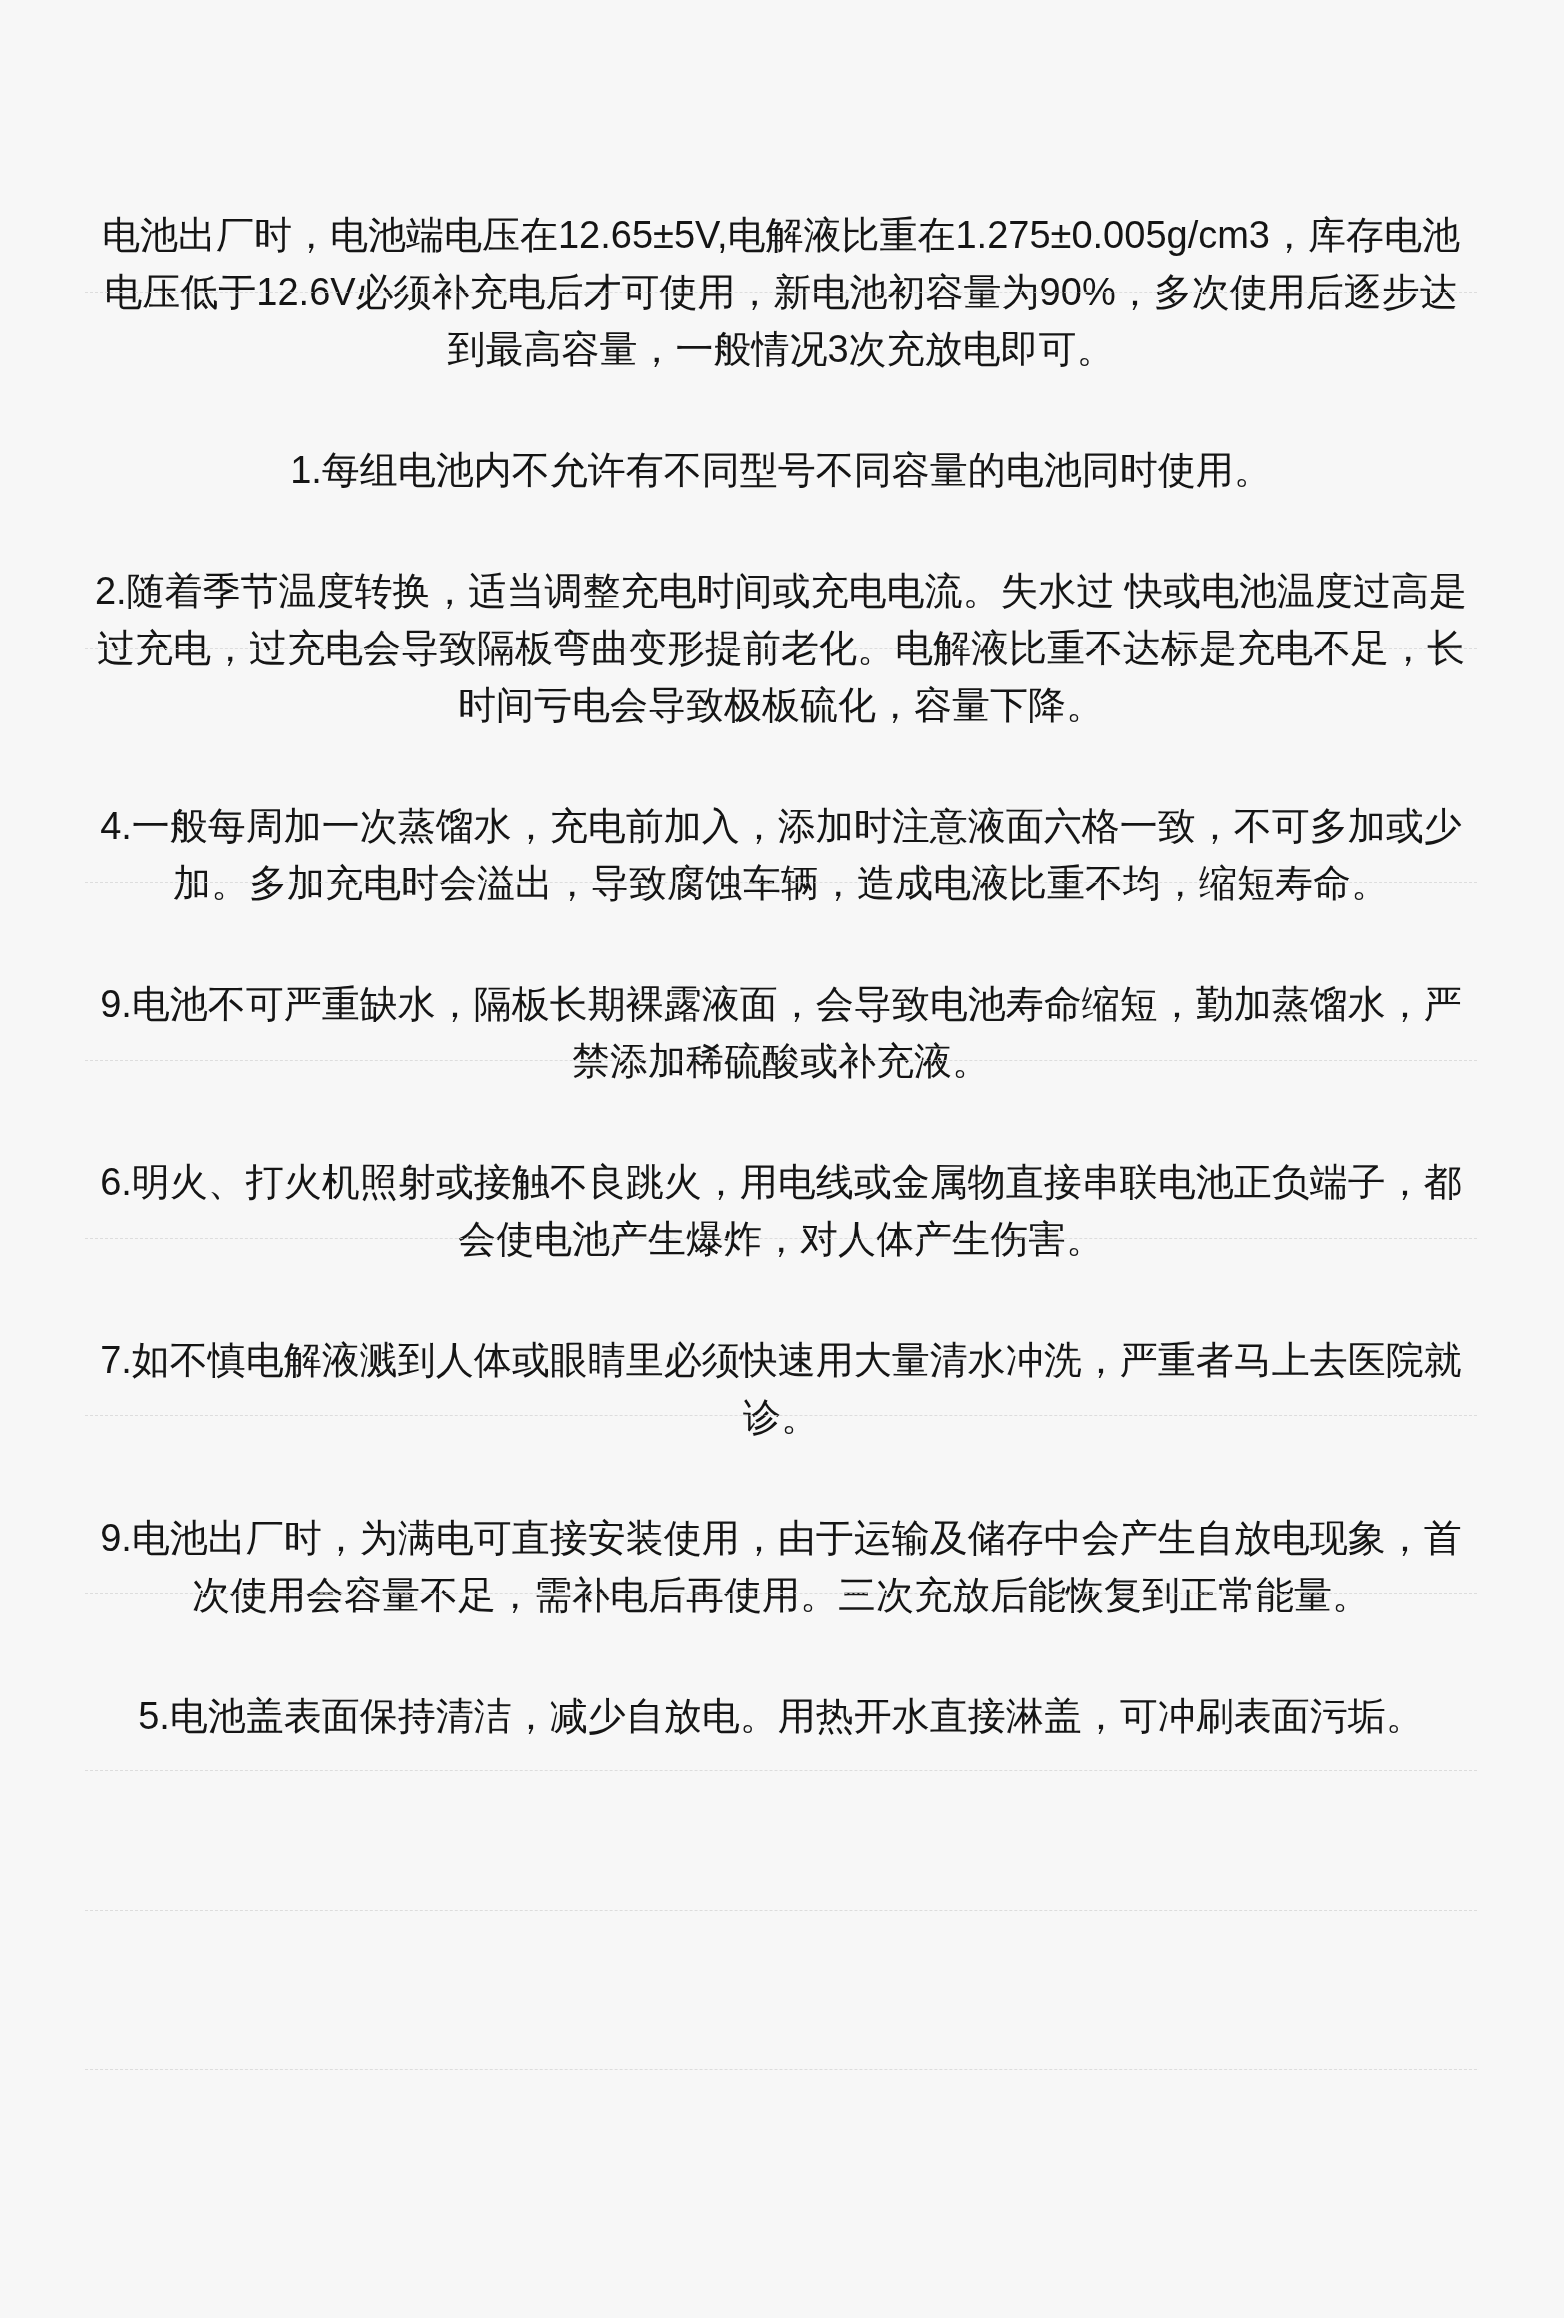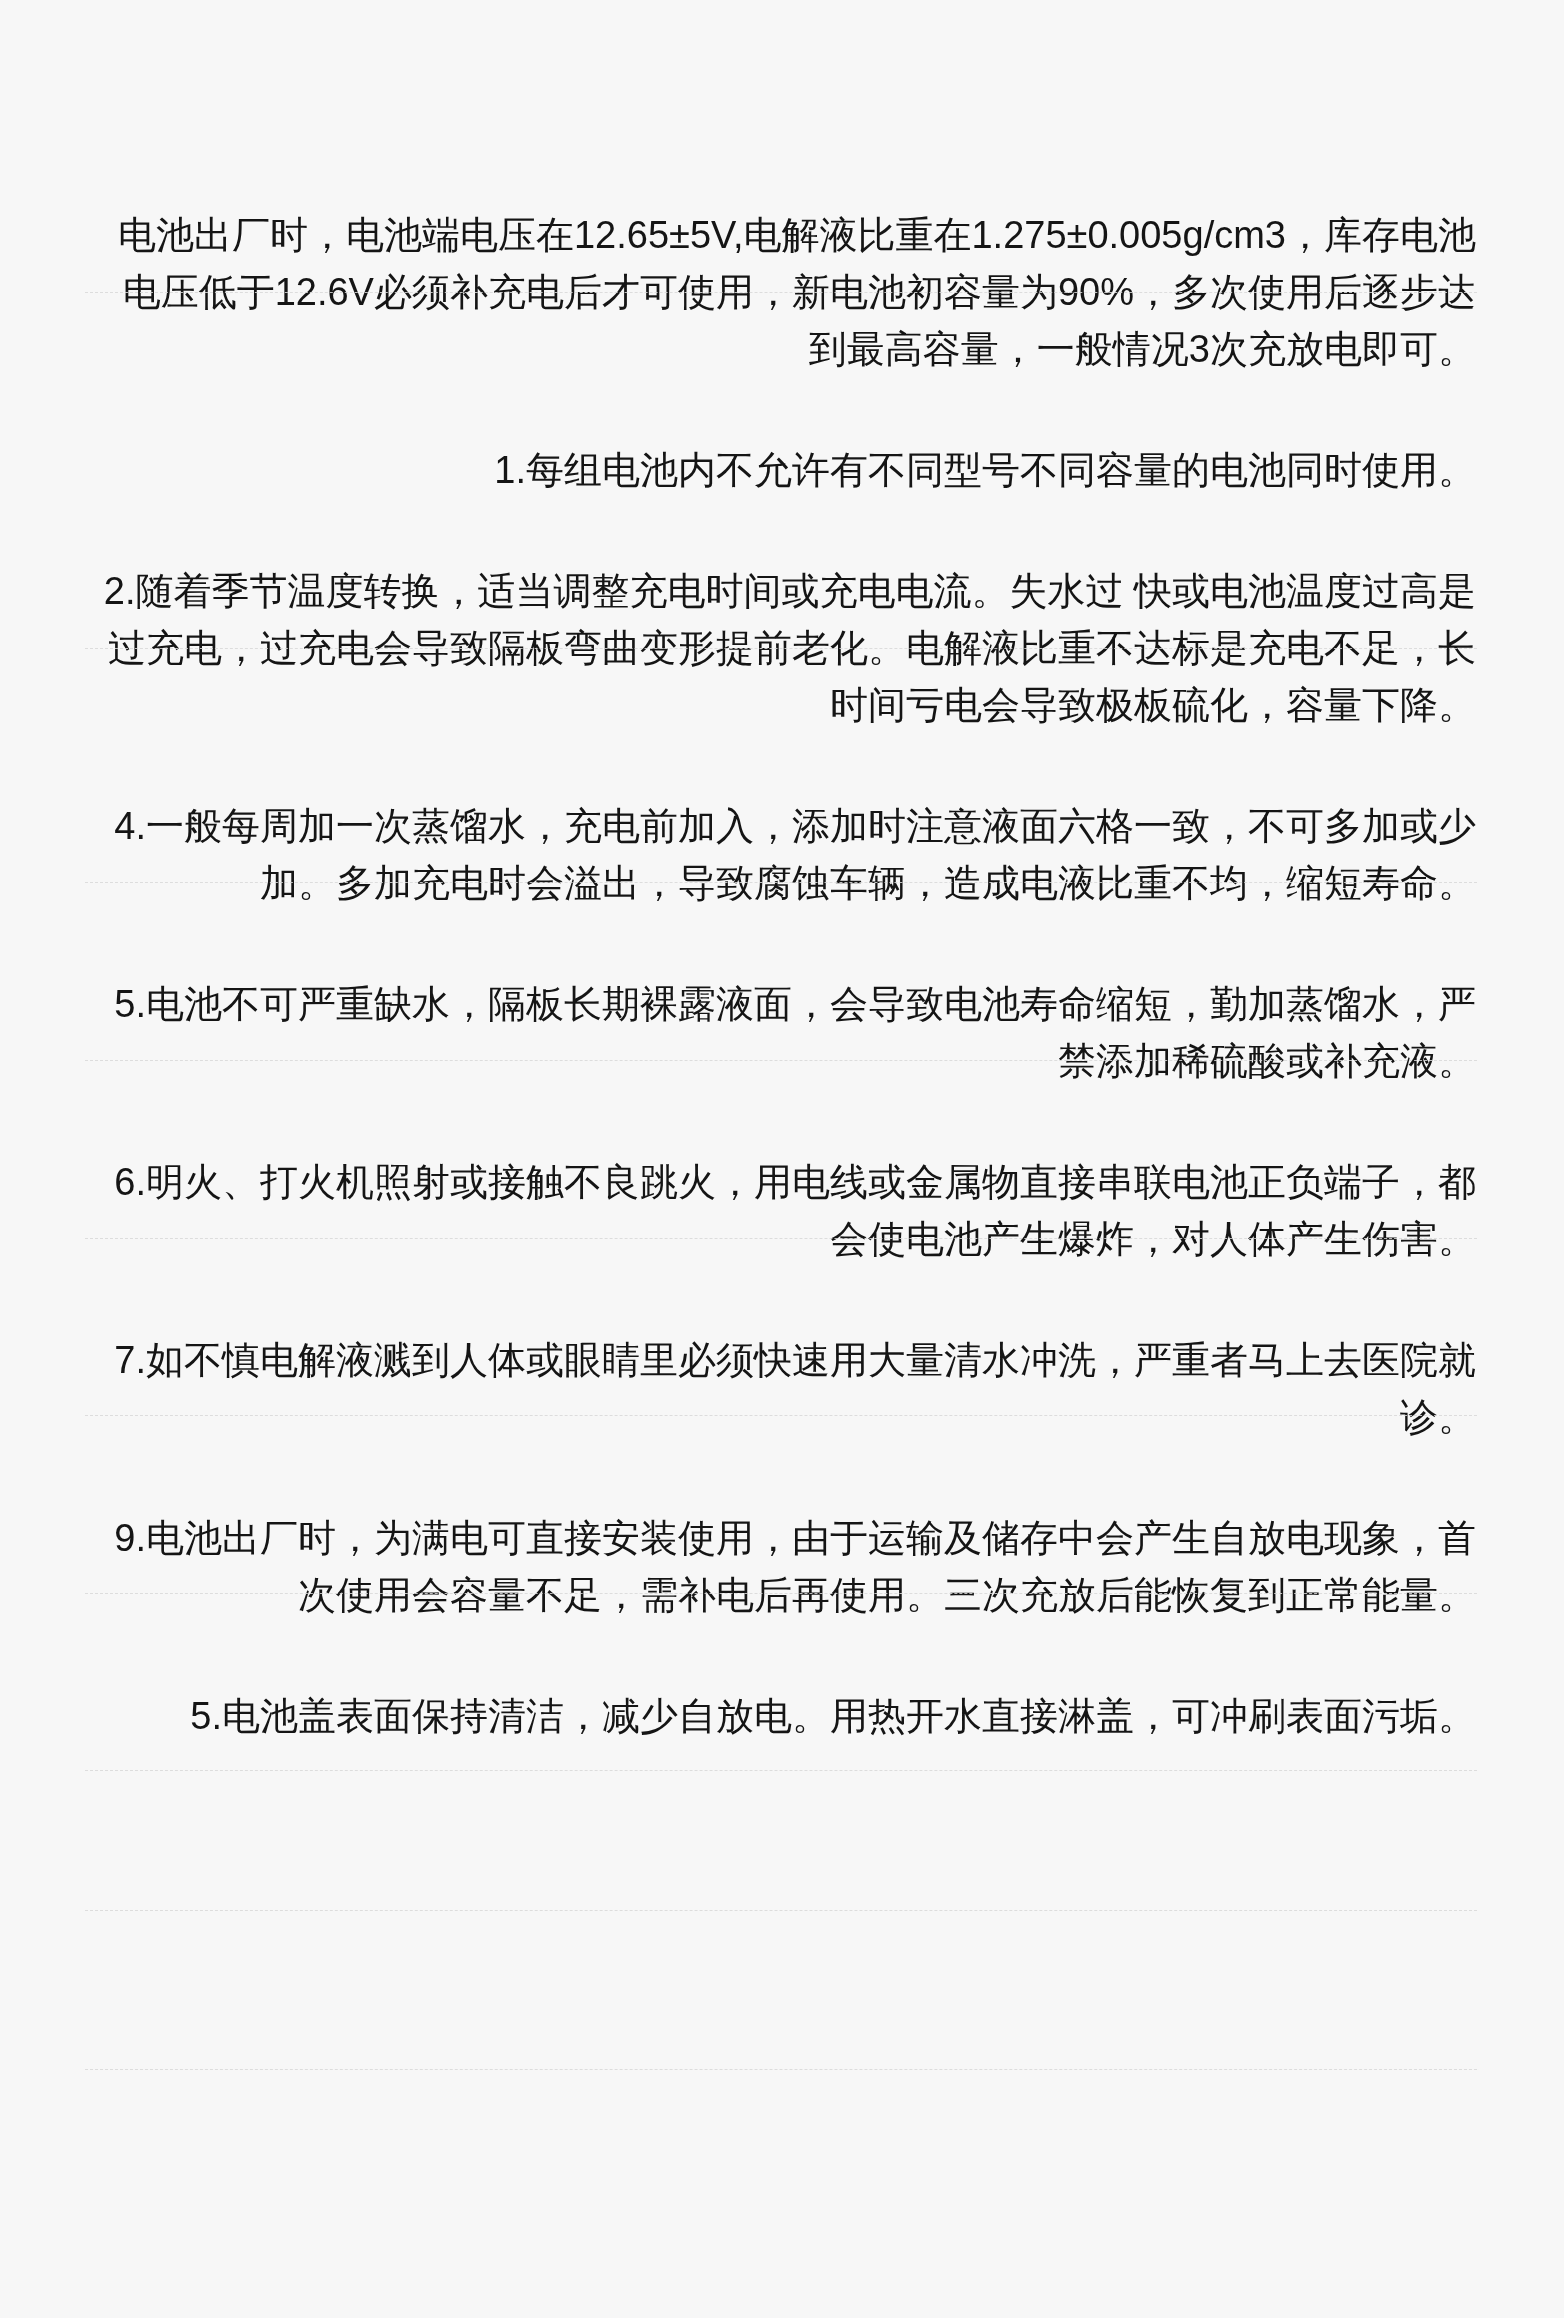--- a/index.html
+++ b/index.html
@@ -15,21 +15,21 @@
     position: absolute;
     left: 86px;
     top: 207px;
     width: 1390px;
   }
   .para {
     margin: 0 0 64px 0;
     font-size: 38px;
     line-height: 57px;
     color: var(--fg, #151515);
-    text-align: right;
+    text-align: center;
     letter-spacing: 0;
   }
   .dashline {
     position: absolute;
     left: 85px;
     width: 1392px;
     height: 0;
     border-top: 1.6px dashed var(--dash, #d9d9d9);
     opacity: 0.85;
     pointer-events: none;
@@ -37,21 +37,21 @@
 </style>
 </head>
 <body>
 
 <div class="content">
   <p class="para">电池出厂时，电池端电压在12.65±5V,电解液比重在1.275±0.005g/cm3，库存电池电压低于12.6V必须补充电后才可使用，新电池初容量为90%，多次使用后逐步达到最高容量，一般情况3次充放电即可。</p>
   <div id="instruction-list">
       <p class="para">1.每组电池内不允许有不同型号不同容量的电池同时使用。</p>
       <p class="para">2.随着季节温度转换，适当调整充电时间或充电电流。失水过 快或电池温度过高是过充电，过充电会导致隔板弯曲变形提前老化。电解液比重不达标是充电不足，长时间亏电会导致极板硫化，容量下降。</p>
       <p class="para">4.一般每周加一次蒸馏水，充电前加入，添加时注意液面六格一致，不可多加或少加。多加充电时会溢出，导致腐蚀车辆，造成电液比重不均，缩短寿命。</p>
-      <p class="para">5.电池不可严重缺水，隔板长期裸露液面，会导致电池寿命缩短，勤加蒸馏水，严禁添加稀硫酸或补充液。</p>
+      <p class="para">9.电池不可严重缺水，隔板长期裸露液面，会导致电池寿命缩短，勤加蒸馏水，严禁添加稀硫酸或补充液。</p>
       <p class="para">6.明火、打火机照射或接触不良跳火，用电线或金属物直接串联电池正负端子，都会使电池产生爆炸，对人体产生伤害。</p>
       <p class="para">7.如不慎电解液溅到人体或眼睛里必须快速用大量清水冲洗，严重者马上去医院就诊。</p>
       <p class="para">9.电池出厂时，为满电可直接安装使用，由于运输及储存中会产生自放电现象，首次使用会容量不足，需补电后再使用。三次充放后能恢复到正常能量。</p>
       <p class="para">5.电池盖表面保持清洁，减少自放电。用热开水直接淋盖，可冲刷表面污垢。</p>
     </div>
 </div>
 
 <div class="dashline" style="top: 292px;"></div>
 <div class="dashline" style="top: 648px;"></div>
 <div class="dashline" style="top: 882px;"></div>

